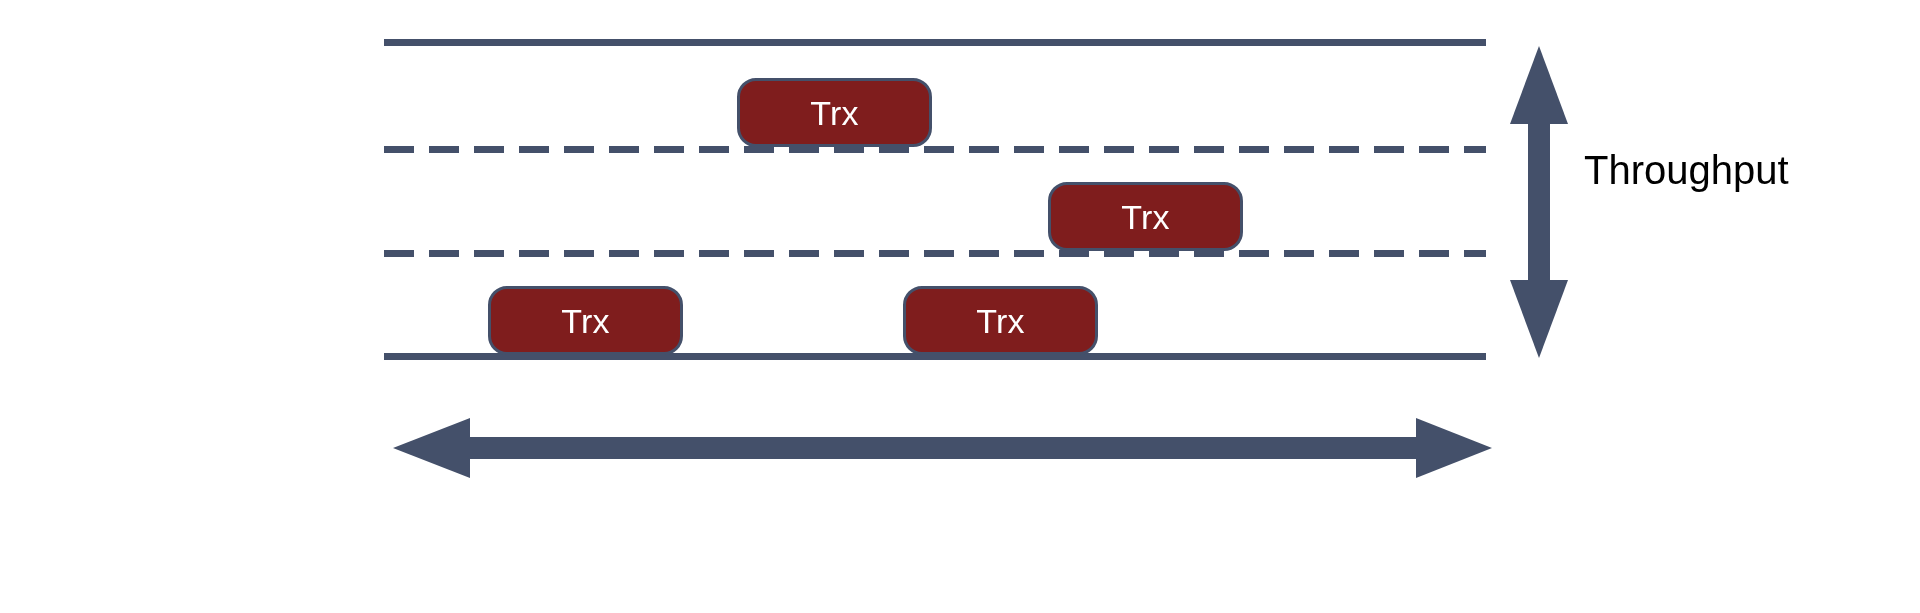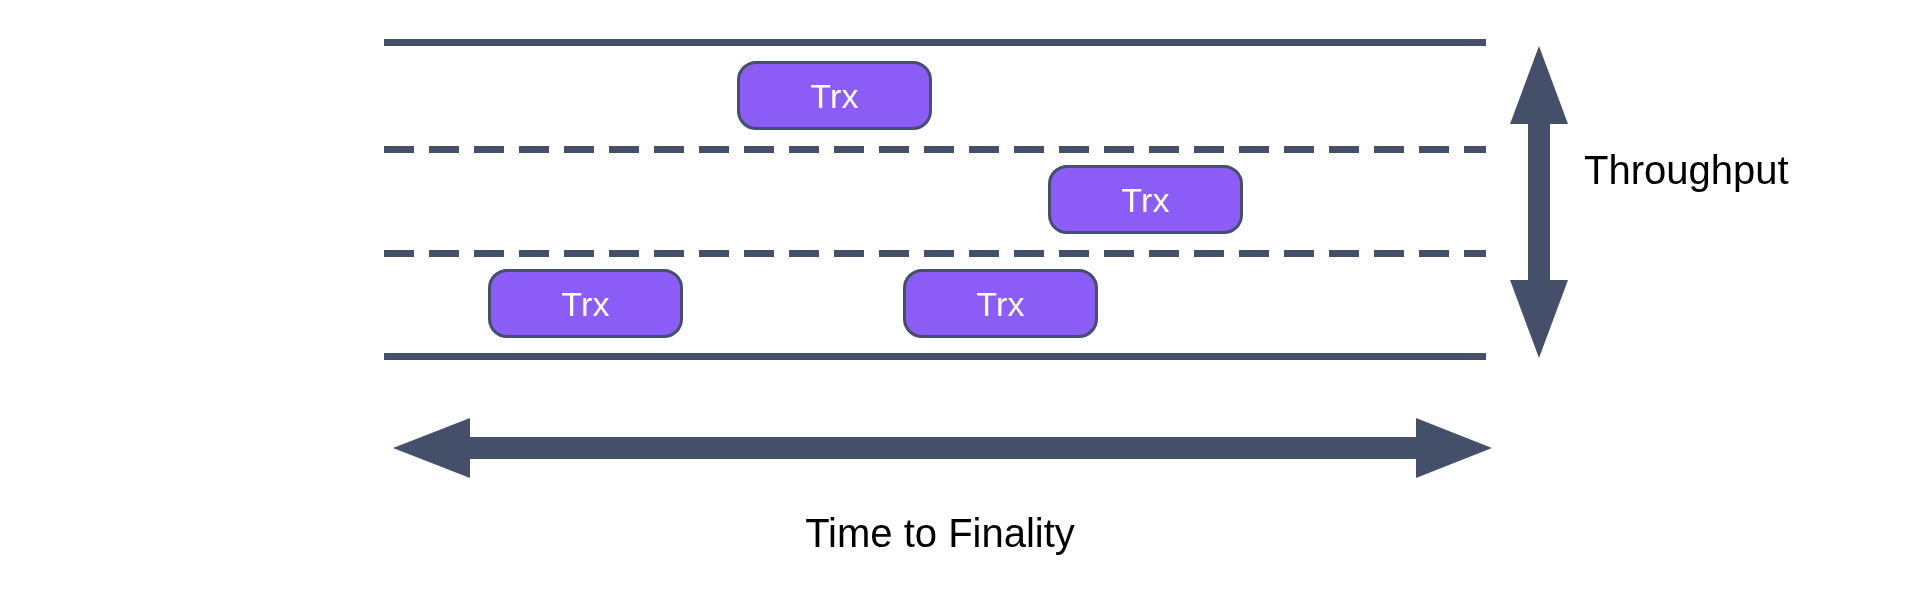--- a/index.html
+++ b/index.html
@@ -37,31 +37,32 @@
   }
   .lane-line-top    { top: 39px; }
   .lane-line-mid1   { top: 146px; }
   .lane-line-mid2   { top: 250px; }
   .lane-line-bottom { top: 353px; }
 
   
   .trx-box {
     position: absolute;
     box-sizing: border-box;
-    background: #8b5cf6;
+    background: #7f1d1d;
     border: 3px solid #44506a;
     border-radius: 19px;
     display: flex;
     align-items: center;
     justify-content: center;
     color: #ffffff;
     font-size: 34px;
     letter-spacing: 0.3px;
     line-height: 1;
     user-select: none;
+    margin-top: 17px;
   }
 
   
   .arrow-layer {
     position: absolute;
     left: 0;
     top: 0;
     width: 1920px;
     height: 613px;
     pointer-events: none;
@@ -118,15 +119,14 @@
 
     <g fill="#44506a">
       <polygon points="393,448 470,418 470,478"></polygon>
       <rect x="464" y="437" width="952" height="22"></rect>
       <polygon points="1492,448 1416,418 1416,478"></polygon>
     </g>
   </svg>
 
   <div class="axis-label label-throughput">Throughput</div>
 
-  <div class="axis-label label-time">Time to Finality</div>
 
 </div>
 
 </body></html>

